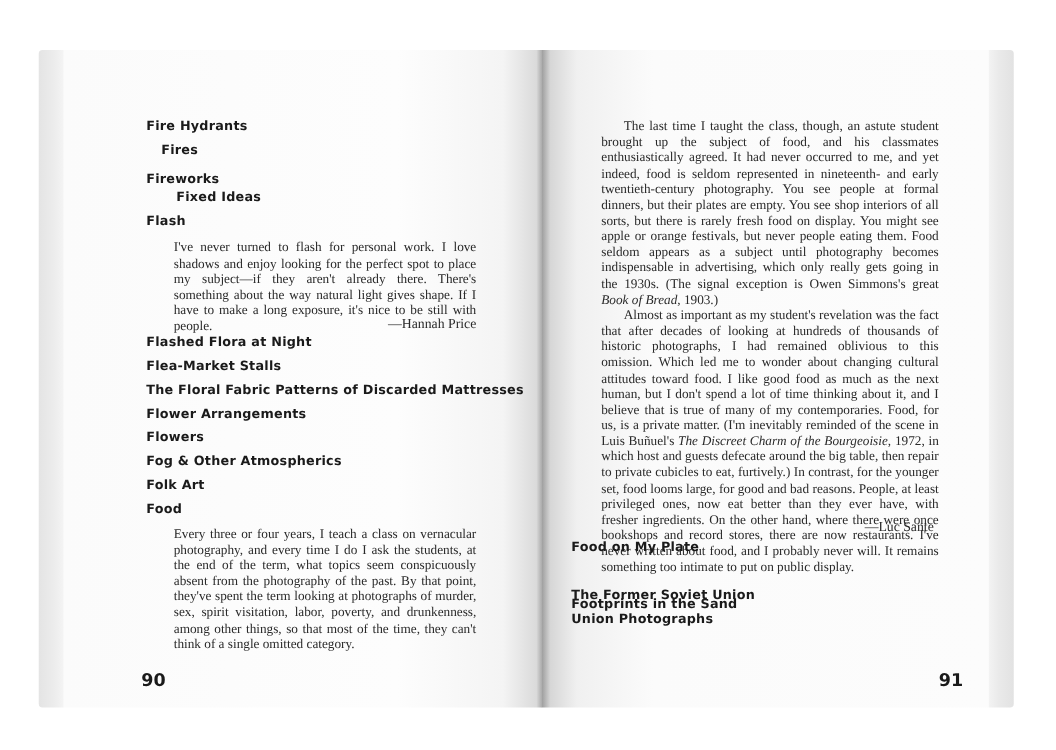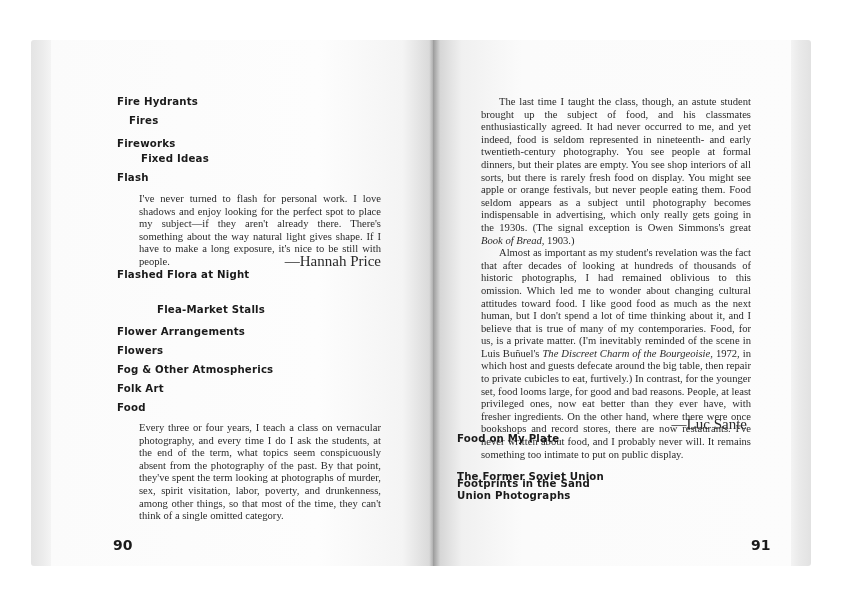--- a/index.html
+++ b/index.html
@@ -30,21 +30,21 @@
   .heading {
     position:absolute; font-family:"DejaVu Sans","Liberation Sans",sans-serif;
     font-weight:bold; font-size:10.2px; color:#1a1a1a; letter-spacing:0.2px; white-space:nowrap;
   }
   .para {
     position:absolute; font-size:10.6px; line-height:12.6px; color:#2a2a2a;
     text-align:justify; text-align-last:left;
   }
   .para p { margin:0; }
   .indent { text-indent:18px; }
-  .attrib { position:absolute; font-size:15px; color:#2a2a2a; white-space:nowrap; text-align:right; }
+  .attrib { position:absolute; font-size:11px; color:#2a2a2a; white-space:nowrap; text-align:right; }
   .pagenum {
     position:absolute; font-family:"DejaVu Sans","Liberation Sans",sans-serif;
     font-weight:bold; font-size:14px; color:#1a1a1a;
   }
   i { font-style:italic;margin-top:13px; }
 </style>
 </head>
 <body>
 
 <div class="book">
@@ -54,21 +54,22 @@
     <div class="heading" style="left:66px;top:56px;">Fire Hydrants</div>
     <div class="heading" style="left:66px;top:75px;margin-left:12px;">Fires</div>
     <div class="heading" style="left:66px;top:98px;">Fireworks</div>
     <div class="heading" style="left:66px;top:113px;padding-left:24px;">Fixed Ideas</div>
     <div class="heading" style="left:66px;top:132px;">Flash</div>
 
     <div class="para" style="left:88px;top:153px;width:242px;">I've never turned to flash for personal work. I love shadows and enjoy looking for the perfect spot to place my subject—if they aren't already there. There's something about the way natural light gives shape. If I have to make a long exposure, it's nice to be still with people.</div>
     <div class="attrib" style="right:52px;top:213px;">—Hannah Price</div>
 
     <div class="heading" style="left:66px;top:229px;">Flashed Flora at Night</div>
-    <div class="heading" style="left:66px;top:264px;margin-left:40px;">Flea-Market Stalls</div>
+    <div class="heading" style="left:66px;top:248px;">Flea-Market Stalls</div>
+    <div class="heading" style="left:66px;top:267px;">The Floral Fabric Patterns of Discarded Mattresses</div>
     <div class="heading" style="left:66px;top:286px;">Flower Arrangements</div>
     <div class="heading" style="left:66px;top:305px;">Flowers</div>
     <div class="heading" style="left:66px;top:324px;">Fog &amp; Other Atmospherics</div>
     <div class="heading" style="left:66px;top:343px;">Folk Art</div>
     <div class="heading" style="left:66px;top:362px;">Food</div>
 
     <div class="para" style="left:88px;top:382px;width:242px;">Every three or four years, I teach a class on vernacular photography, and every time I do I ask the students, at the end of the term, what topics seem conspicuously absent from the photography of the past. By that point, they've spent the term looking at photographs of murder, sex, spirit visitation, labor, poverty, and drunkenness, among other things, so that most of the time, they can't think of a single omitted category.</div>
 
     <div class="pagenum" style="left:62px;top:497px;">90</div>
   </div>

